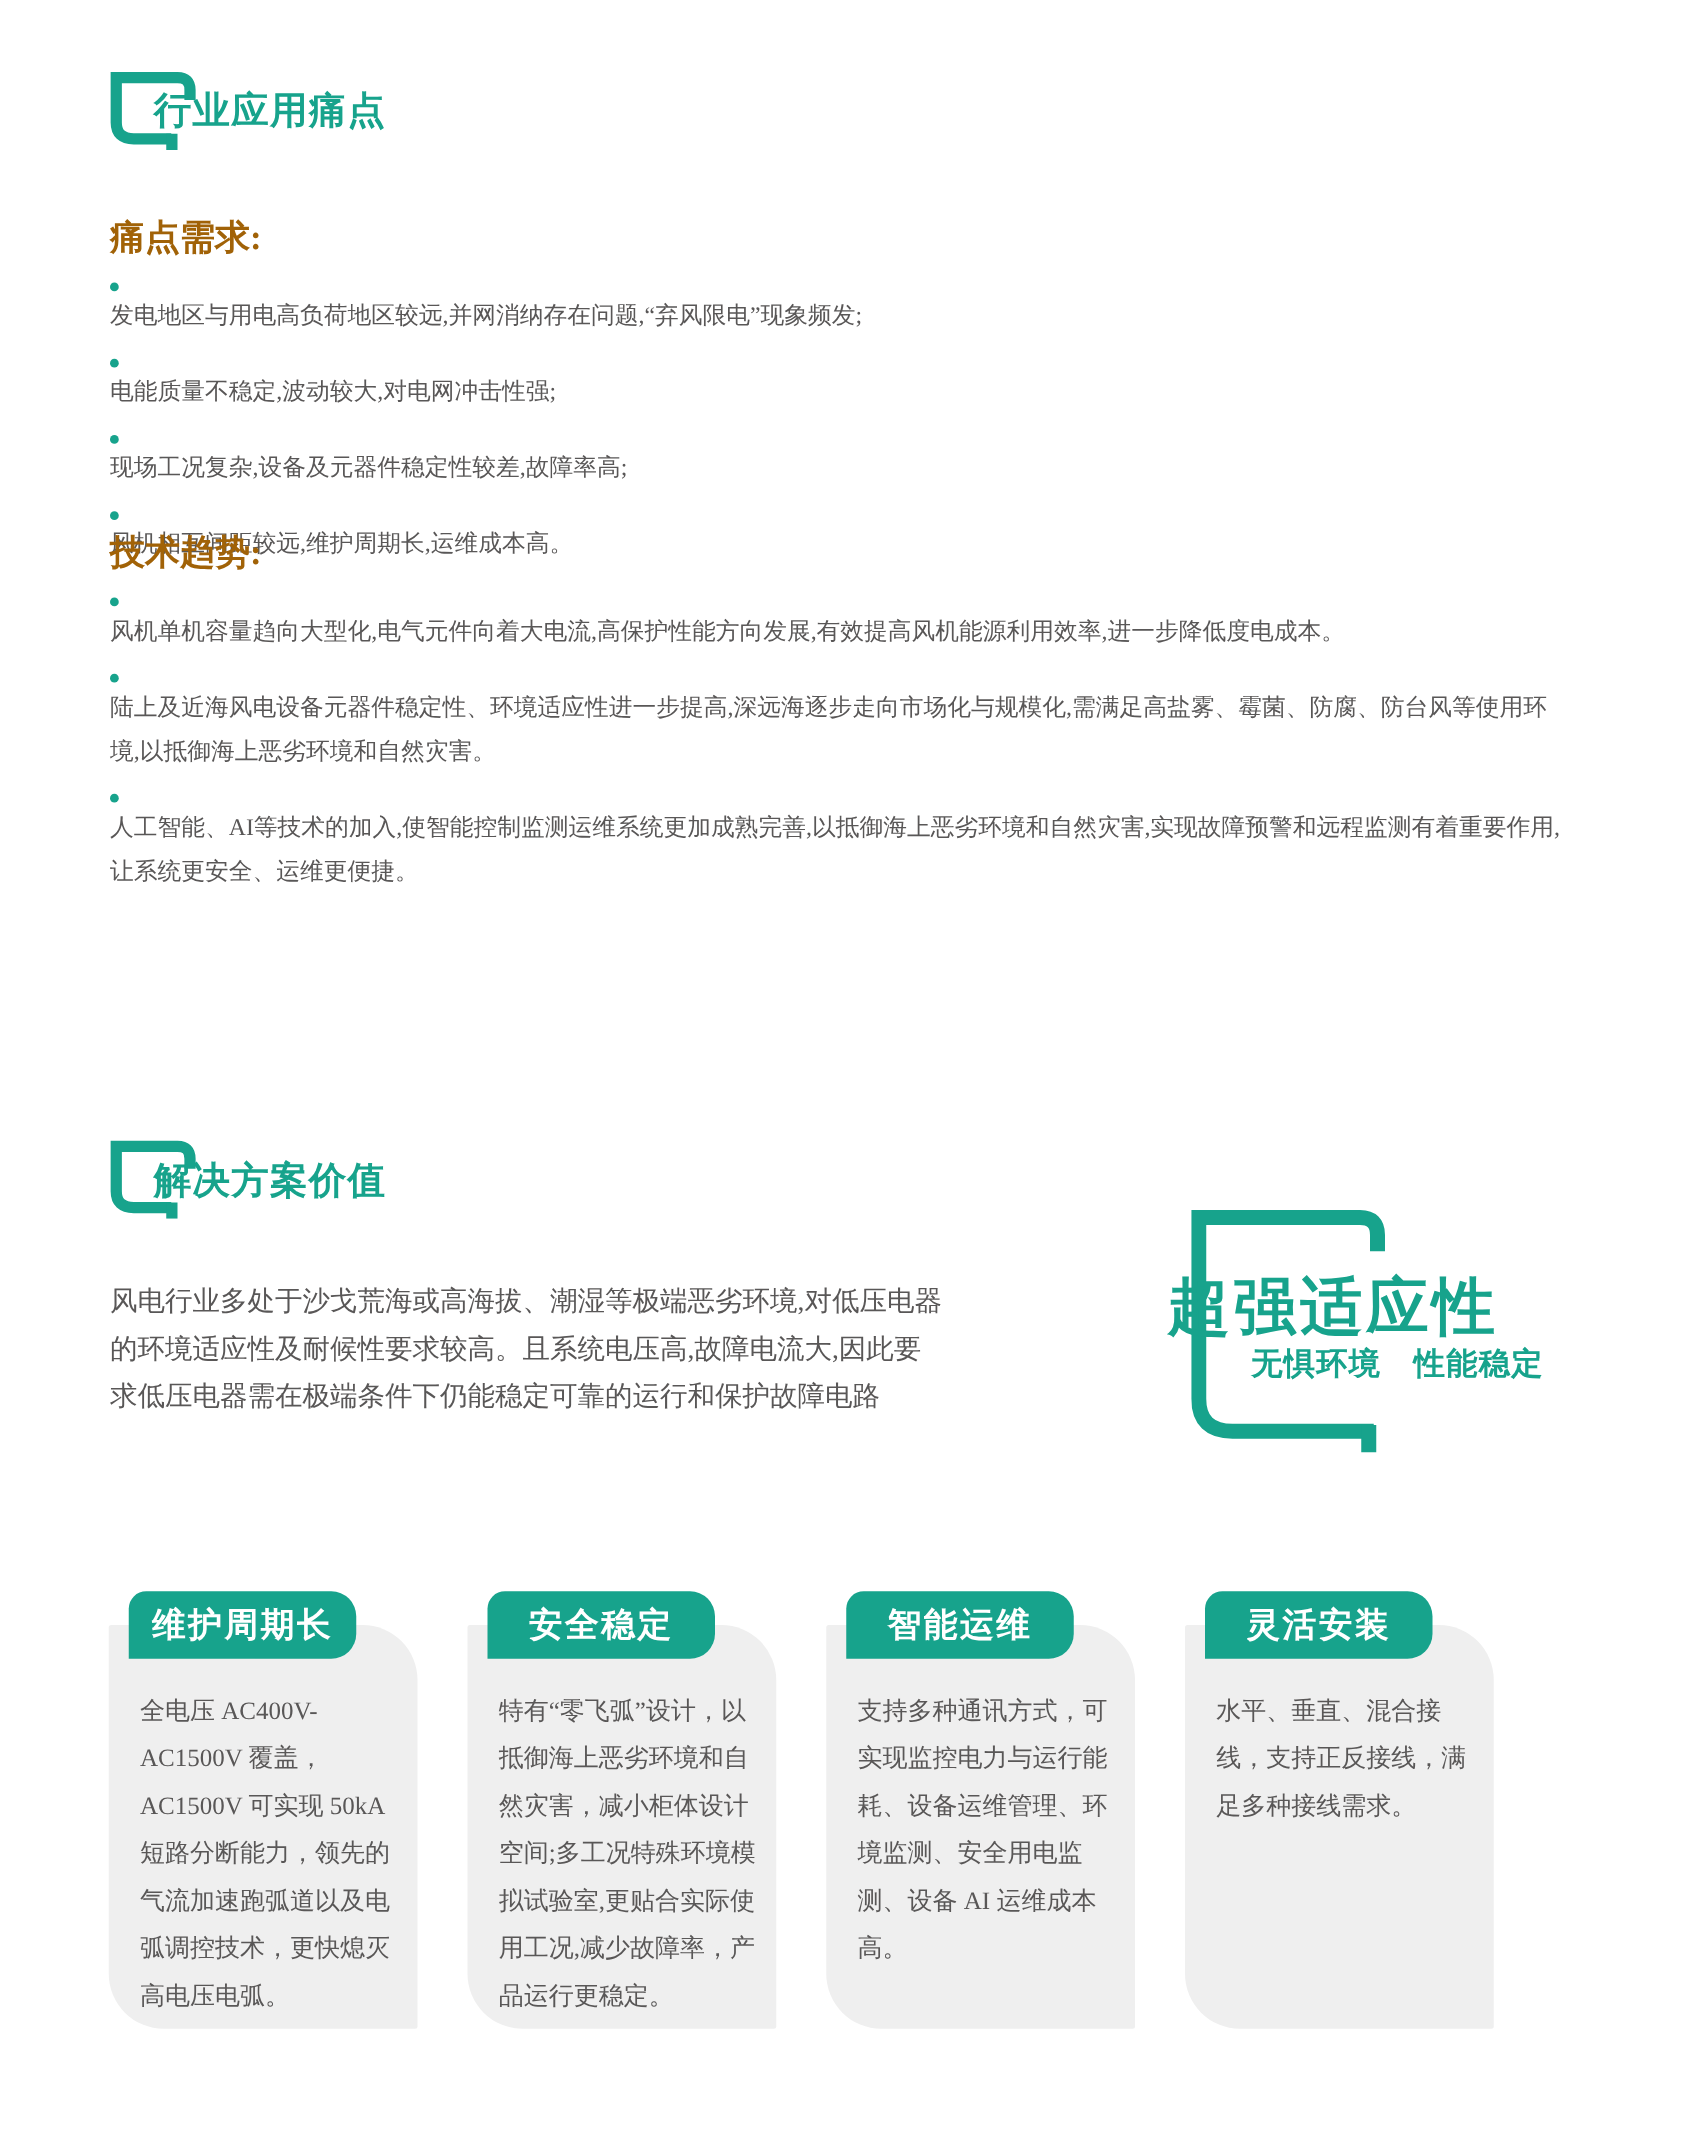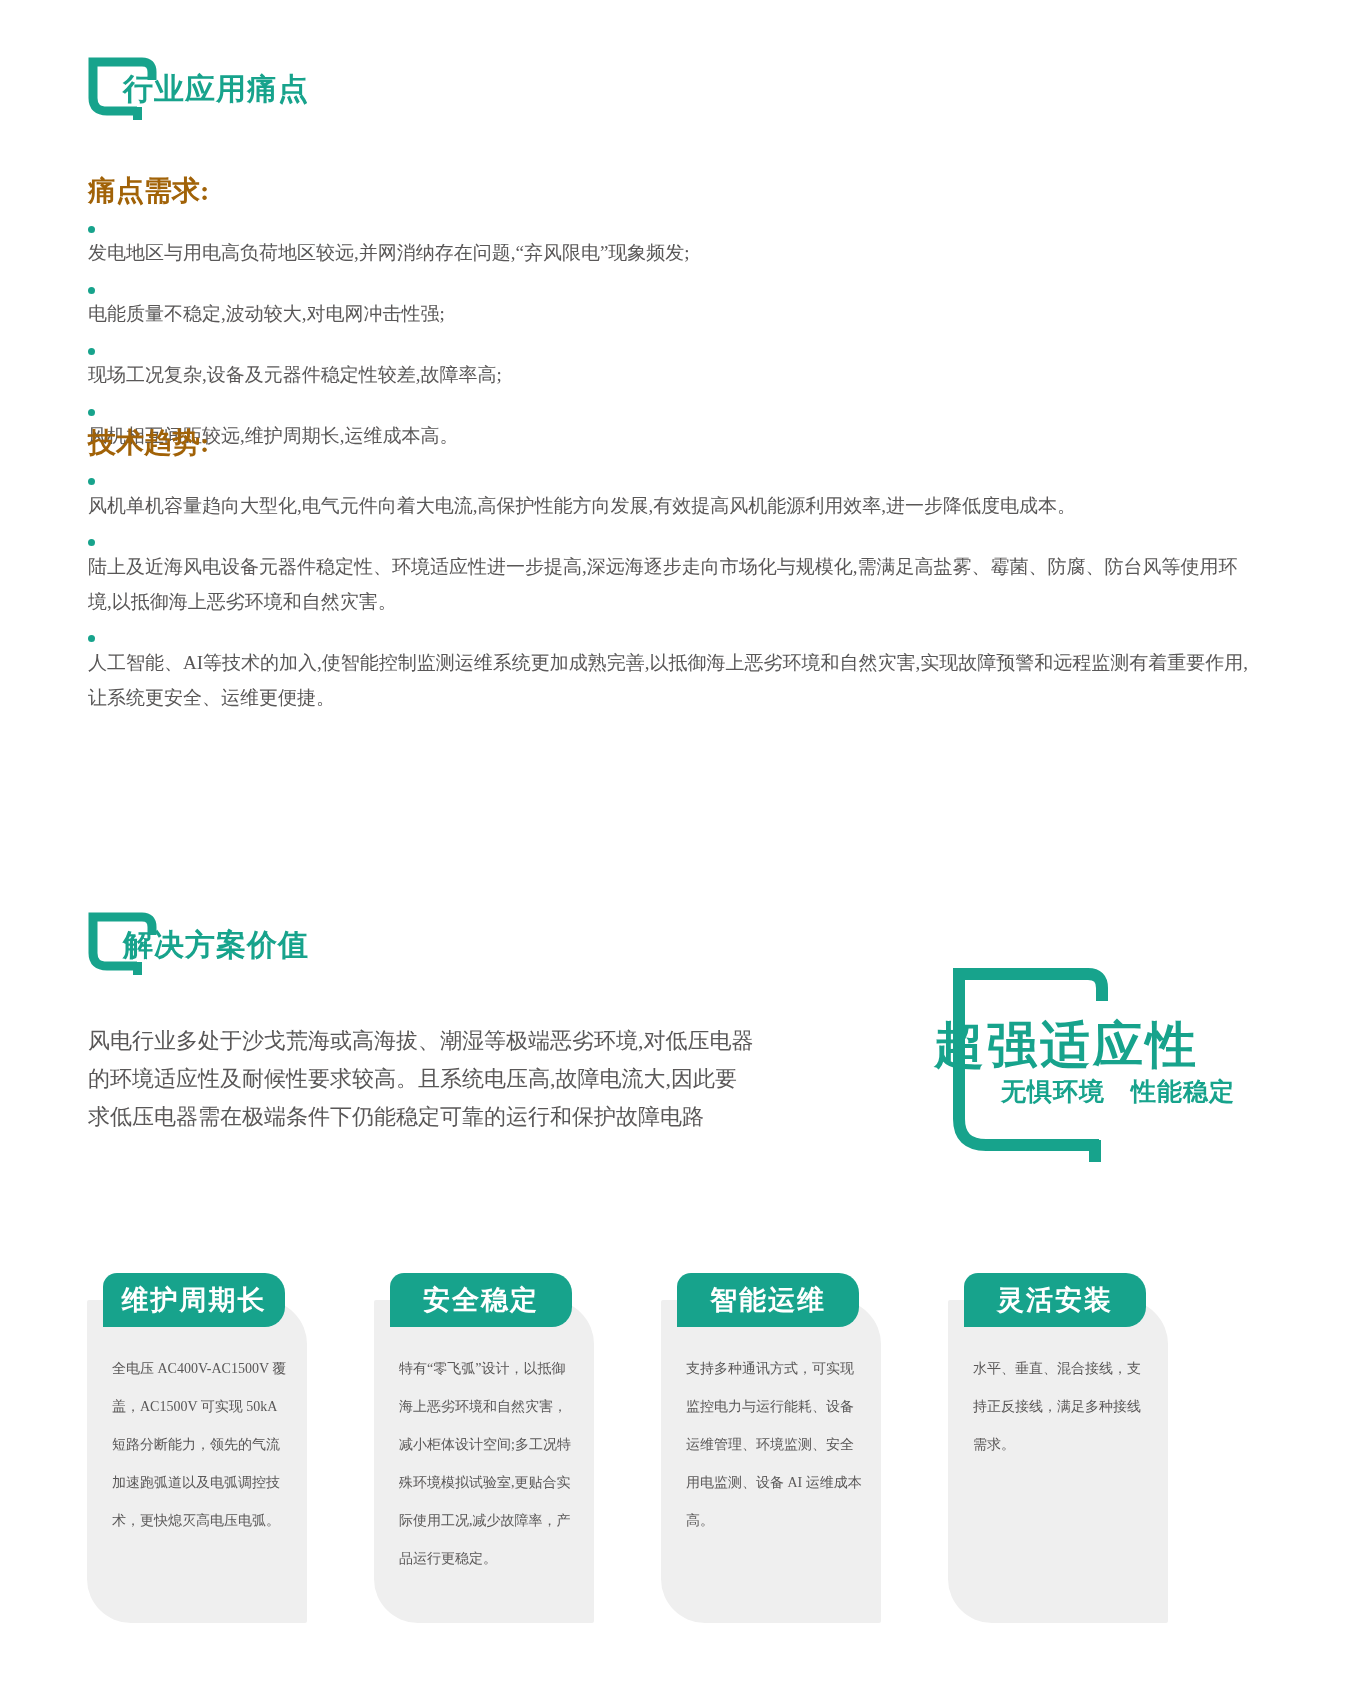--- a/index.html
+++ b/index.html
@@ -51,24 +51,24 @@
   
   .cards{position:absolute;left:87px;top:1273px;display:flex;gap:31px;}
   .card{position:relative;width:256px;}
   .card-badge{
     position:relative;z-index:2;margin-left:16px;width:182px;height:54px;
     background:#17a38c;color:#ffffff;font-size:27px;font-weight:bold;letter-spacing:2px;
     display:flex;align-items:center;justify-content:center;
     border-radius:14px 20px 20px 0;
   }
   .card-body{
-    position:absolute;left:0;top:27px;width:220px;height:323px;box-sizing:border-box;
+    position:absolute;left:0;top:27px;width:247px;height:323px;box-sizing:border-box;
     background:#efefef;border-radius:2px 44px 2px 44px;
     padding:50px 16px 0 25px;
-    font-size:14px;line-height:38px;color:#595757;
+    font-size:20px;line-height:38px;color:#595757;
   }
 </style>
 </head>
 <body>
 
 <div class="page">
 
   <svg class="sec-icon" style="left:88px;top:54px;" viewBox="0 0 74 66">
     <path d="M64 26 V18 Q64 8 54 8 H5 V44 Q5 57 19 57 H49" fill="none" stroke="#17a38c" stroke-width="9"></path>
     <rect x="45" y="53" width="9" height="13" fill="#17a38c"></rect>

